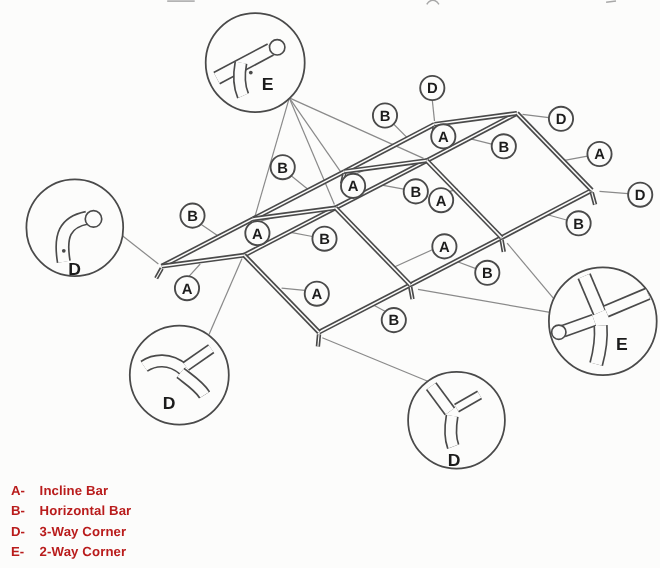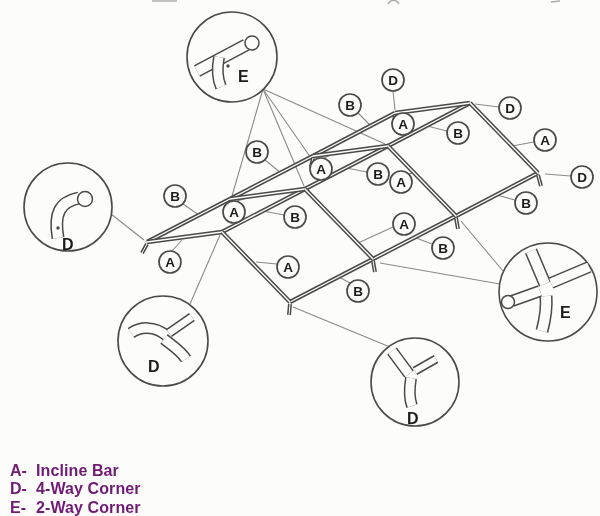--- a/index.html
+++ b/index.html
@@ -1,19 +1,19 @@
 <!DOCTYPE html>
 <html><head>
 <meta charset="utf-8">
 <style>
   html,body{margin:0;padding:0;background:#fcfcfb;}
   .stage{position:relative;width:600px;height:516px;background:#fcfcfb;overflow:hidden;
          font-family:"Liberation Sans",sans-serif;}
   svg{position:absolute;left:0;top:0;}
-  .legend{position:absolute;left:10px;top:462px;color:#701a75;font-size:16px;line-height:18.4px;}
+  .legend{position:absolute;left:10px;top:437px;color:#b91c1c;font-size:12px;line-height:18.4px;}
   .legend-row{white-space:nowrap;}
   .legend-key{display:inline-block;width:26px;font-weight:bold;}
   .legend-label{font-weight:bold;letter-spacing:.1px;}
   text{font-family:"Liberation Sans",sans-serif;}
 </style>
 </head>
 <body>
 
 <div class="stage">
   <svg width="600" height="516" viewBox="0 0 600 516">
@@ -180,19 +180,22 @@
       <path d="M 546,296 C 547,309 545,320 542,331" fill="none" stroke="#fcfcfb" stroke-width="10"></path>
       <circle cx="508" cy="302" r="6.5" fill="#fcfcfb" stroke="#4a4a4a" stroke-width="1.5"></circle>
       <text x="560" y="318" font-size="16" fill="#1c1c1c" font-weight="bold">E</text>
     </svg>
 
   <div class="legend">
     <div class="legend-row">
       <span class="legend-key">A-</span><span class="legend-label">Incline Bar</span>
     </div>
     <div class="legend-row">
-      <span class="legend-key">D-</span><span class="legend-label">4-Way Corner</span>
+      <span class="legend-key">B-</span><span class="legend-label">Horizontal Bar</span>
+    </div>
+    <div class="legend-row">
+      <span class="legend-key">D-</span><span class="legend-label">3-Way Corner</span>
     </div>
     <div class="legend-row">
       <span class="legend-key">E-</span><span class="legend-label">2-Way Corner</span>
     </div>
   </div>
 </div>
 
 </body></html>

